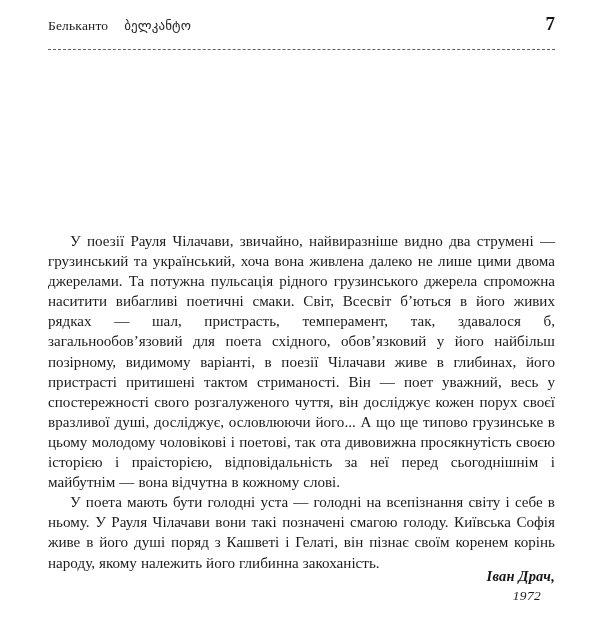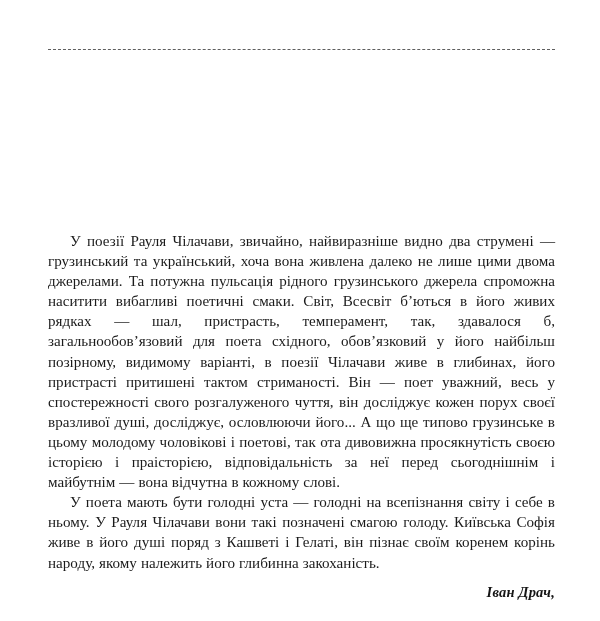--- a/index.html
+++ b/index.html
@@ -101,21 +101,21 @@
   }
 
   .para + .para {
     margin-top: 0;
   }
 
   
   .signature {
     position: absolute;
     right: 45px;
-    top: 583px;
+    top: 567px;
     width: 260px;
     text-align: right;
   }
 
   .sig-name {
     display: block;
     font-style: italic;
     font-weight: bold;
     font-size: 14.5px;
     line-height: 18px;
@@ -132,25 +132,33 @@
     margin-top: 2px;
     margin-right: 14px;
     letter-spacing: 0.3px;
   }
 </style>
 </head>
 <body>
 
 <div class="page">
 
+  <header class="running-head">
+    <div class="running-head-left">
+      <span class="rh-title">Белькaнто</span>
+      <span class="rh-title-ka">ბელკანტო</span>
+    </div>
+    <span class="folio">7</span>
+  </header>
 
   <hr class="rule">
 
   <section class="textblock">
     <p class="para">У поезії Рауля Чілачави, звичайно, найвиразніше видно два струмені — грузинський та український, хоча вона живлена далеко не лише цими двома джерелами. Та потужна пульсація рідного грузинського джерела спроможна наситити вибагливі поетичні смаки. Світ, Всесвіт б’ються в його живих рядках — шал, пристрасть, темперамент, так, здавалося б, загальнообов’язовий для поета східного, обов’язковий у його найбільш позірному, видимому варіанті, в поезії Чілачави живе в глибинах, його пристрасті притишені тактом стриманості. Він — поет уважний, весь у спостережності свого розгалуженого чуття, він досліджує кожен порух своєї вразливої душі, досліджує, ословлюючи його... А що ще типово грузинське в цьому молодому чоловікові і поетові, так ота дивовижна просякнутість своєю історією і праісторією, відповідальність за неї перед сьогоднішнім і майбутнім — вона відчутна в кожному слові.</p>
     <p class="para">У поета мають бути голодні уста — голодні на всепізнання світу і себе в ньому. У Рауля Чілачави вони такі позначені смагою голоду. Київська Софія живе в його душі поряд з Кашветі і Гелаті, він пізнає своїм коренем корінь народу, якому належить його глибинна закоханість.</p>
   </section>
 
   <div class="signature">
     <span class="sig-name">Іван Драч,</span>
+    <span class="sig-year">1972</span>
   </div>
 
 </div>
 
 </body></html>

